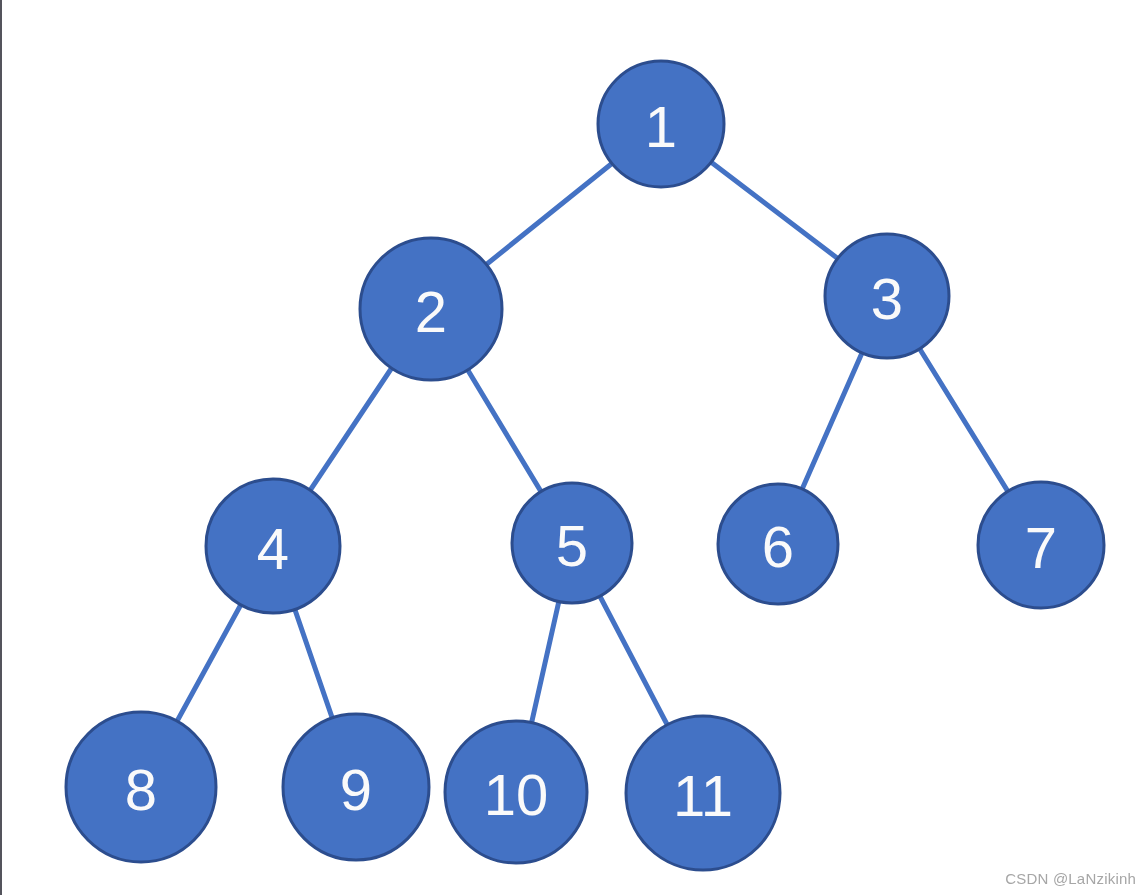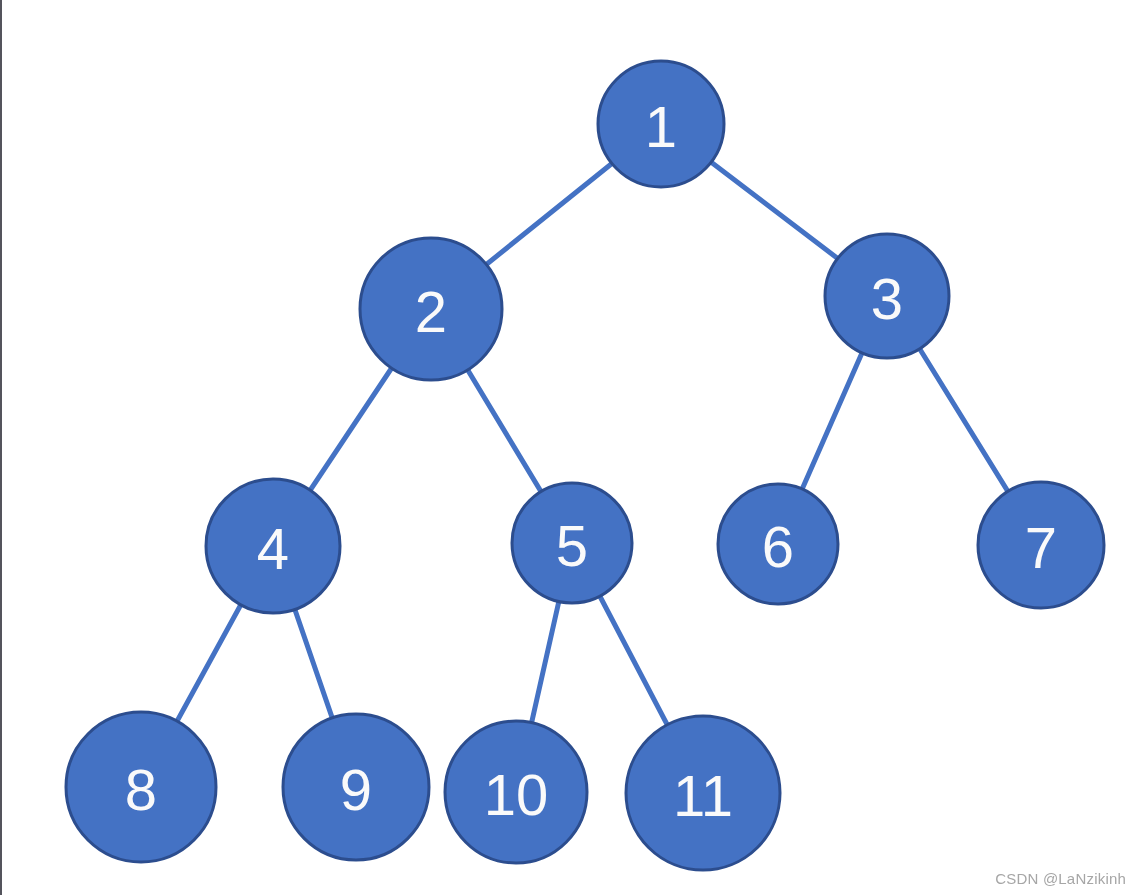--- a/index.html
+++ b/index.html
@@ -29,21 +29,21 @@
     width: 1144px;
     height: 895px;
   }
   #tree-svg text.node-label {
     font-family: "Liberation Sans", sans-serif;
     font-size: 58px;
     font-weight: 400;
   }
   .watermark {
     position: absolute;
-    right: 18px;
+    right: 8px;
     bottom: 8px;
     font-size: 15px;
     letter-spacing: 0.2px;
     user-select: none;
   }
 </style>
 </head>
 <body>
 
 <div class="canvas" style="background: rgb(255, 255, 255);">

